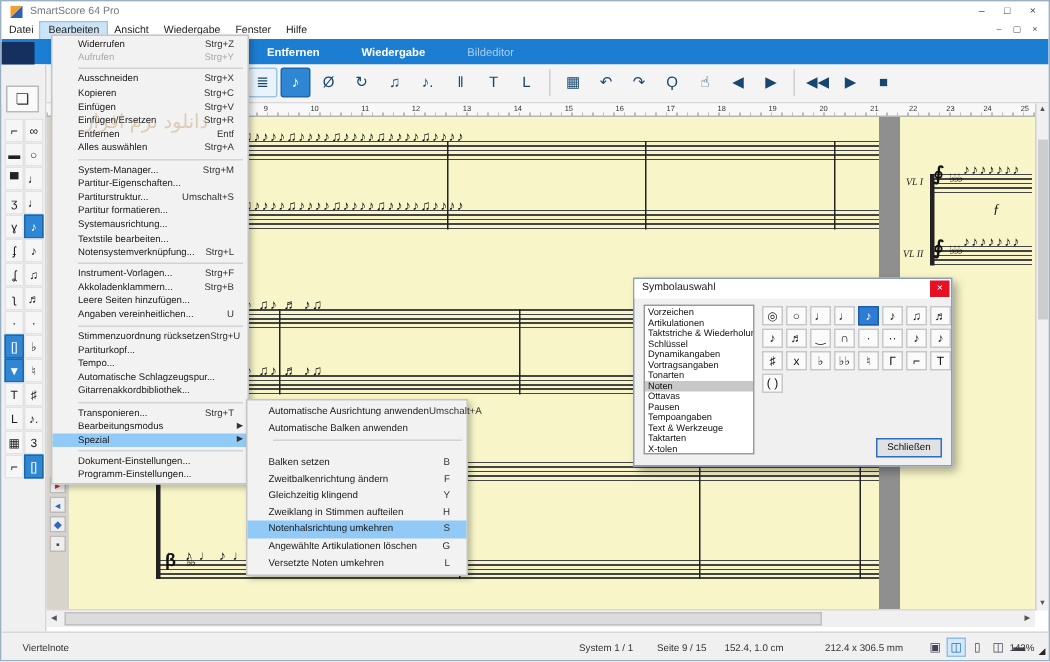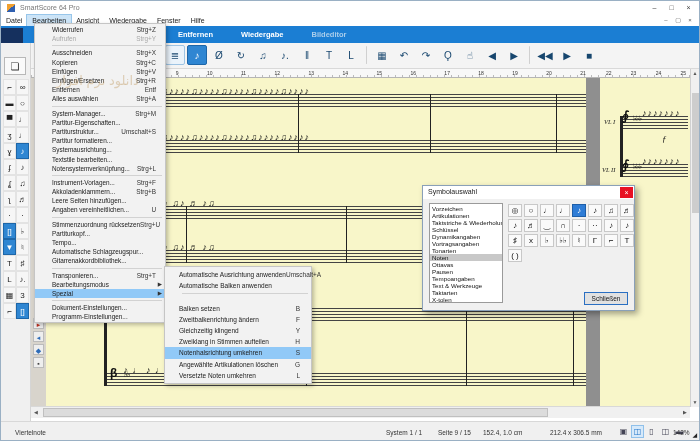--- a/index.html
+++ b/index.html
@@ -18,21 +18,21 @@
   
   .menubar { position:absolute; left:0; top:14px; width:100%; height:11px; background:#fff; display:flex; }
   .menubar .mitem { font-size:7px; color:#222; padding:0 5px; line-height:11px; }
   .menubar .mitem.active { background:#cce4f7; outline:1px solid #98c6ea; }
   .mdi-ctrls { position:absolute; right:3px; top:14px; display:flex; }
   .mdi-ctrls span { width:12px; font-size:6px; color:#555; text-align:center; line-height:11px; }
 
   
   .ribbon { position:absolute; left:0; top:25px; width:100%; height:17px; background:#1b7ed3; display:flex; padding-left:163px; }
   .ribbon .rtab { color:#ffffff; font-size:7.5px; font-weight:bold; line-height:17px; padding:0 14px; }
-  .ribbon .rtab.dim { color:#a9cdeb; font-weight:bold; }
+  .ribbon .rtab.dim { color:#a9cdeb; font-weight:normal; }
 
   
   .toolbar { position:absolute; left:0; top:42px; width:100%; height:26px; background:#f4f4f4; border-bottom:1px solid #d9d9d9; }
   .tb-flow { position:absolute; left:163px; top:2px; display:flex; align-items:center; }
   .tbtn { width:20px; height:20px; margin:0 1px; display:flex; align-items:center; justify-content:center;
           font-size:10px; color:#17466e; background:transparent; border:1px solid transparent; border-radius:2px; }
   .tbtn.active { background:#2f86d2; color:#fff; border-color:#1d66a8; }
   .tbtn.frame { border-color:#9ec4e4; background:#eaf3fb; }
   .tbtn.separator { width:1px; height:18px; background:#d0d0d0; margin:0 4px; border:none; }
   .slider-track1 { position:absolute; left:617px; top:52px; width:46px; height:2px; background:#c8c8c8; }

